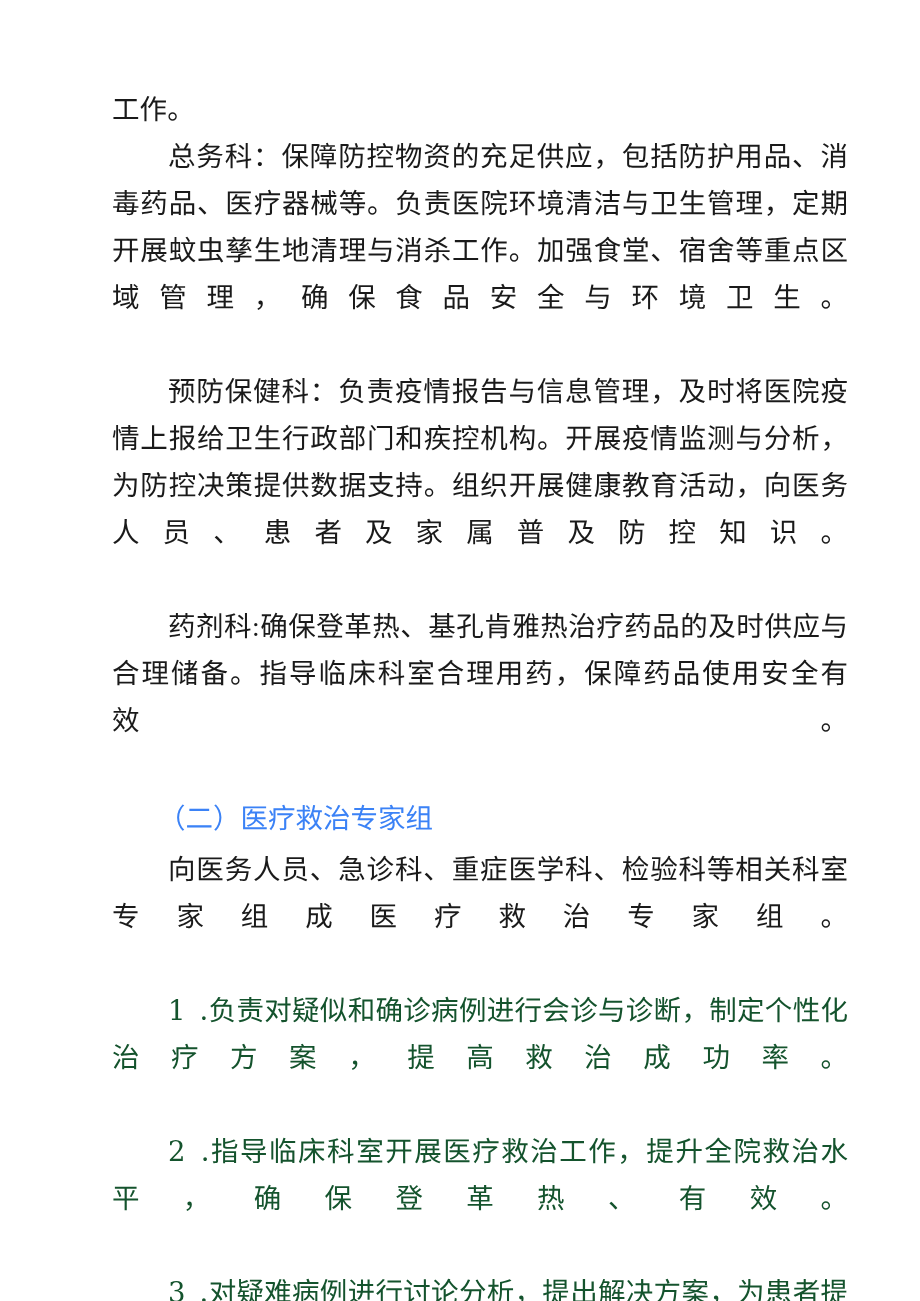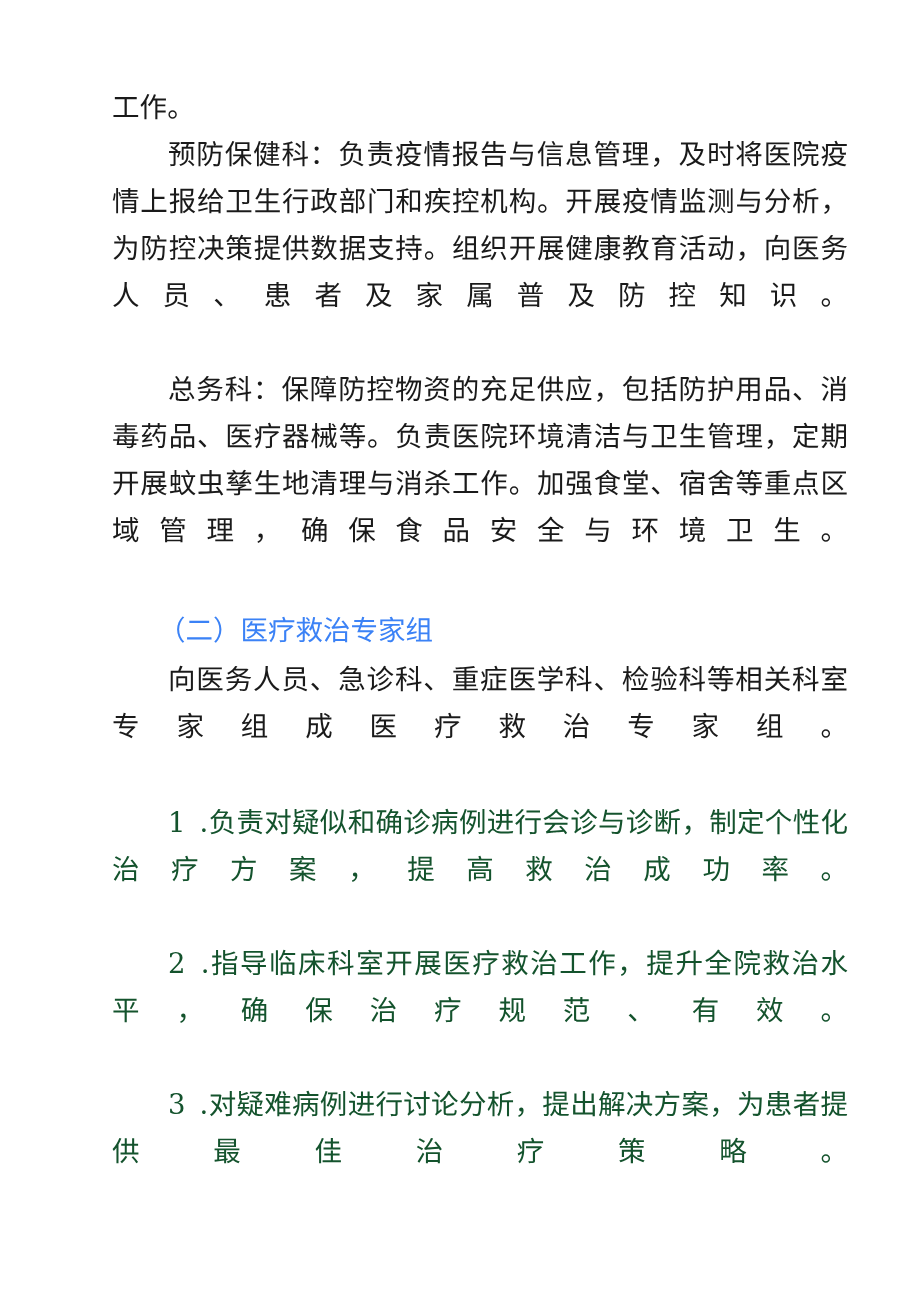--- a/index.html
+++ b/index.html
@@ -29,21 +29,21 @@
 
   .body-col {
     position: absolute;
     left: 112px;
     top: 86px;
     width: 736px;
   }
 
   
   .para {
-    font-family: Liberation Mono, monospace;
+    font-family: Liberation Serif, serif;
     font-size: 27.5px;
     line-height: 47px;
     text-align: justify;
     text-justify: inter-ideograph;
     letter-spacing: 0.1px;
     margin: 0;
     color: #1a1a1a;
     word-break: break-all;
   }
   .para.indent {
@@ -96,35 +96,36 @@
   .numtag .gap-sm { letter-spacing: 0; padding-right: 5px; }
 </style>
 </head>
 <body>
 
 <div class="page">
   <div class="body-col">
 
     <p class="para noindent nostretch">工作。</p>
 
+    <p class="para indent">总务科：保障防控物资的充足供应，包括防护用品、消毒药品、医疗器械等。负责医院环境清洁与卫生管理，定期开展蚊虫孳生地清理与消杀工作。加强食堂、宿舍等重点区域管理，确保食品安全与环境卫生。</p>
+
     <p class="para indent">预防保健科：负责疫情报告与信息管理，及时将医院疫情上报给卫生行政部门和疾控机构。开展疫情监测与分析，为防控决策提供数据支持。组织开展健康教育活动，向医务人员、患者及家属普及防控知识。</p>
 
-    <p class="para indent">总务科：保障防控物资的充足供应，包括防护用品、消毒药品、医疗器械等。负责医院环境清洁与卫生管理，定期开展蚊虫孳生地清理与消杀工作。加强食堂、宿舍等重点区域管理，确保食品安全与环境卫生。</p>
-
+    <p class="para indent">药剂科:确保登革热、基孔肯雅热治疗药品的及时供应与合理储备。指导临床科室合理用药，保障药品使用安全有效。</p>
 
     <p class="heading-3">（二）医疗救治专家组</p>
 
     <p class="para indent">向医务人员、急诊科、重症医学科、检验科等相关科室专家组成医疗救治专家组。</p>
 
     <p class="num-item">
       <span class="numtag"><span>1</span><span class="gap-sm"> </span><span>.</span></span><span>负责对疑似和确诊病例进行会诊与诊断，制定个性化治疗方案，提高救治成功率。</span>
     </p>
 
     <p class="num-item">
-      <span class="numtag"><span>2</span><span class="gap-sm"> </span><span>.</span></span><span>指导临床科室开展医疗救治工作，提升全院救治水平，确保治疗规范、有效。</span>
+      <span class="numtag"><span>2</span><span class="gap-sm"> </span><span>.</span></span><span>指导临床科室开展医疗救治工作，提升全院救治水平，确保登革热、有效。</span>
     </p>
 
     <p class="num-item">
       <span class="numtag"><span>3</span><span class="gap-sm"> </span><span>.</span></span><span>对疑难病例进行讨论分析，提出解决方案，为患者提供最佳治疗策略。</span>
     </p>
 
   </div>
 </div>
 
 </body></html>

